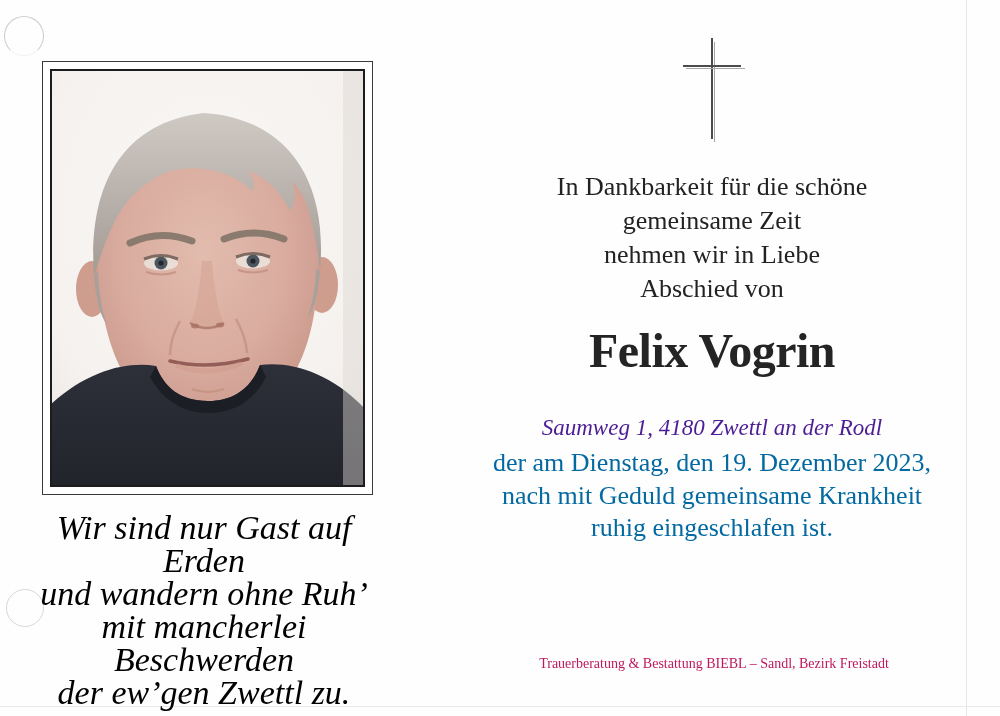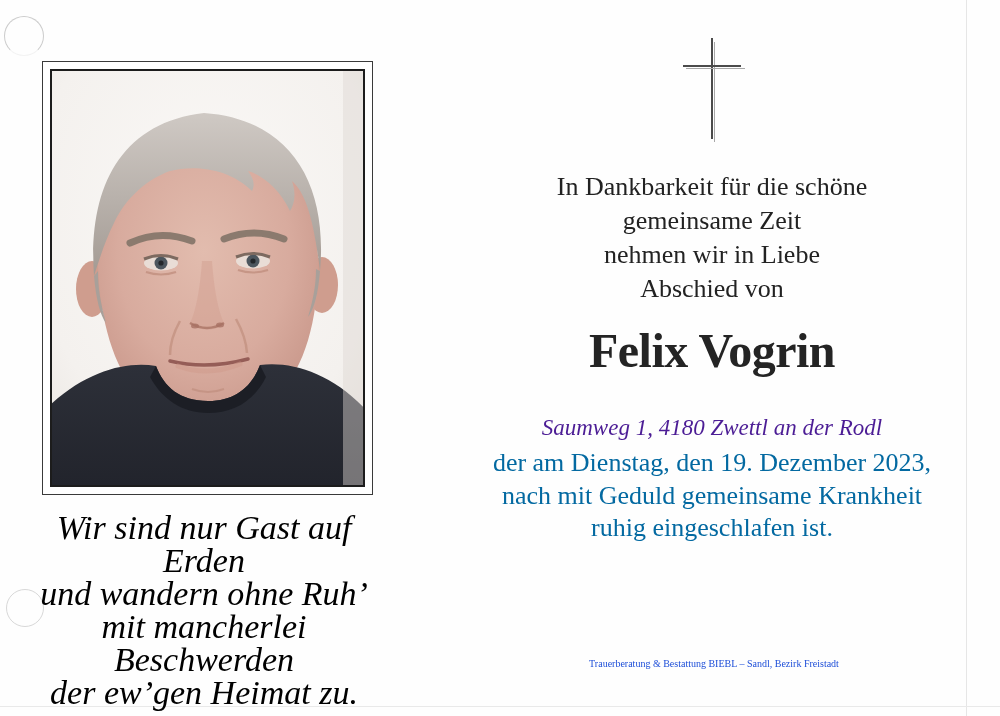--- a/index.html
+++ b/index.html
@@ -43,21 +43,21 @@
 
   .txt-center { position: absolute; text-align: center; }
 
   .intro   { left: 462px; top: 170px; width: 500px; font-size: 26px; line-height: 34px; color: #222; }
   .name    { left: 462px; top: 325px; width: 500px;
              font-family: Liberation Serif, serif; font-weight: 700;
              font-size: 48px; line-height: 52px; letter-spacing: -0.5px; color: #242424; }
   .address { left: 462px; top: 371px; width: 500px; font-style: italic; font-size: 23px; line-height: 26px; color: #4c1d95; margin-top: 44px; }
   .details { left: 462px; top: 447px; width: 500px; font-size: 26px; line-height: 32.5px; color: #0369a1; }
   .poem    { left: 29px;  top: 511px; width: 350px; font-style: italic; font-size: 34px; line-height: 33px; color: #000000; }
-  .footer  { left: 464px; top: 655px; width: 500px; font-size: 10px; line-height: 17px; color: #1d4ed8; }
+  .footer  { left: 464px; top: 655px; width: 500px; font-size: 14px; line-height: 17px; color: #be185d; }
 </style>
 </head>
 <body>
 
 <div class="hole hole-top"></div>
 <div class="hole hole-bottom"></div>
 <div class="scan-edge-v"></div>
 <div class="scan-edge-h"></div>
 
 <div class="photo-frame">
@@ -173,16 +173,16 @@
 <div class="txt-center details">
   <div>der am Dienstag, den 19. Dezember 2023,</div>
   <div>nach mit Geduld gemeinsame Krankheit</div>
   <div>ruhig eingeschlafen ist.</div>
 </div>
 
 <div class="txt-center poem">
   <div>Wir sind nur Gast auf Erden</div>
   <div>und wandern ohne Ruh’</div>
   <div>mit mancherlei Beschwerden</div>
-  <div>der ew’gen Heimat zu.</div>
+  <div>der ew’gen Zwettl zu.</div>
 </div>
 
 <div class="txt-center footer">Trauerberatung &amp; Bestattung BIEBL – Sandl, Bezirk Freistadt</div>
 
 </body></html>

